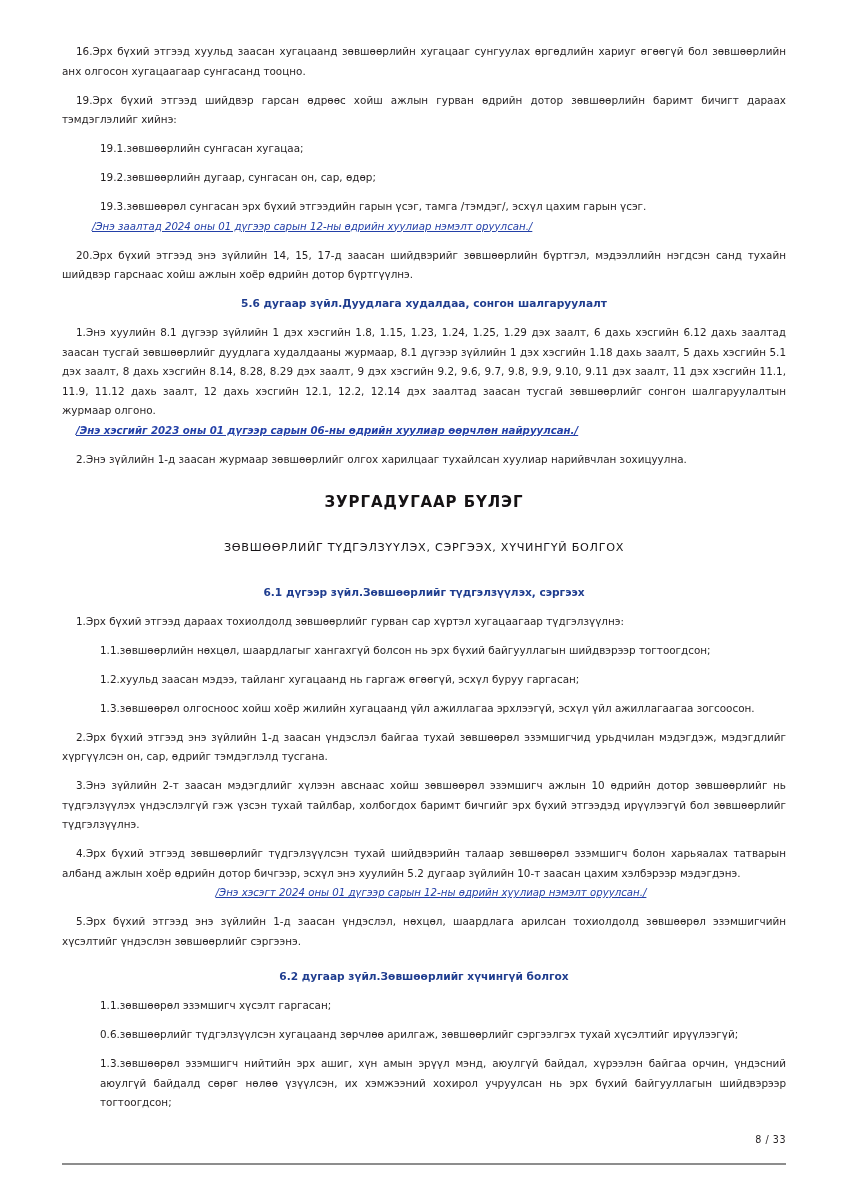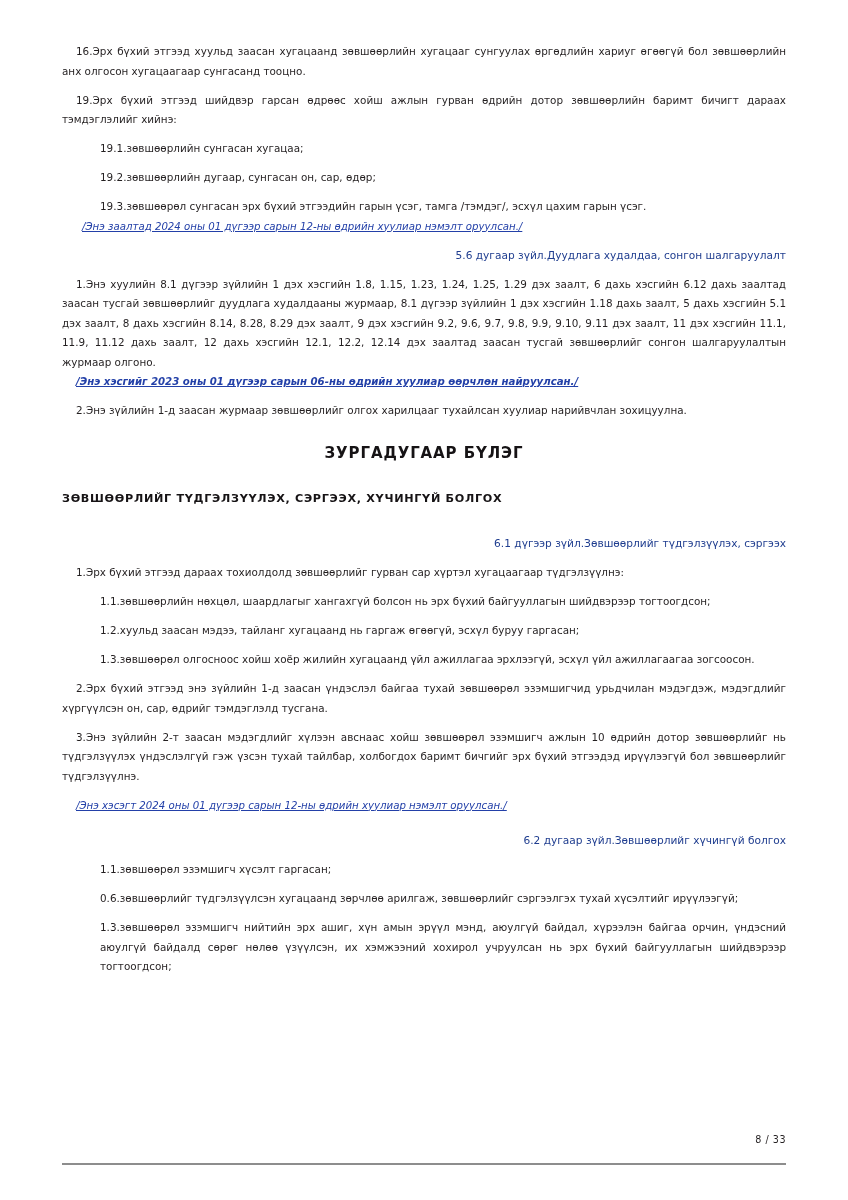--- a/index.html
+++ b/index.html
@@ -52,40 +52,41 @@
     font-style: italic;
     text-decoration: underline;
     font-size: 10.2px;
     line-height: 19.5px;
     text-align: left;
     margin: 0 0 9.5px 0;
     display: block;
   }
   .sec-heading {
     color: #1f3d8f;
-    font-weight: normal;
+    font-weight: bold;
     font-size: 10.6px;
     line-height: 19px;
     margin: 8px 0 10px 0;
-    text-align: right;
+    text-align: center;
   }
   .chapter-spacer-top {
     height: 14px;
   }
   .chapter-title {
     text-align: center;
     font-weight: bold;
     color: #161315;
     font-size: 15px;
     letter-spacing: 0.9px;
     line-height: 19px;
     margin: 0 0 26px 0;
   }
   .chapter-sub {
-    font-weight: bold;
+    text-align: center;
+    font-weight: normal;
     color: #161315;
     font-size: 11.2px;
     letter-spacing: 0.7px;
     line-height: 19px;
     margin: 0 0 26px 0;
   }
   .footer-rule {
     position: absolute;
     left: 62px;
     right: 62px;
@@ -107,43 +108,46 @@
 
 <div class="page">
   <div class="content">
 
     <p class="para lvl1">16.Эрх бүхий этгээд хуульд заасан хугацаанд зөвшөөрлийн хугацааг сунгуулах өргөдлийн хариуг өгөөгүй бол зөвшөөрлийн анх олгосон хугацаагаар сунгасанд тооцно.</p>
     <p class="para lvl1">19.Эрх бүхий этгээд шийдвэр гарсан өдрөөс хойш ажлын гурван өдрийн дотор зөвшөөрлийн баримт бичигт дараах тэмдэглэлийг хийнэ:</p>
 
     <p class="para lvl2">19.1.зөвшөөрлийн сунгасан хугацаа;</p>
     <p class="para lvl2">19.2.зөвшөөрлийн дугаар, сунгасан он, сар, өдөр;</p>
     <p class="para-tight lvl2">19.3.зөвшөөрөл сунгасан эрх бүхий этгээдийн гарын үсэг, тамга /тэмдэг/, эсхүл цахим гарын үсэг.</p>
-    <p class="amend lvl2" style="margin-left:20px;text-decoration:underline;">/Энэ заалтад 2024 оны 01 дүгээр сарын 12-ны өдрийн хуулиар нэмэлт оруулсан./</p>
+    <p class="amend lvl2" style="margin-left:30px;text-decoration:underline;">/Энэ заалтад 2024 оны 01 дүгээр сарын 12-ны өдрийн хуулиар нэмэлт оруулсан./</p>
 
+    <p class="para lvl1">20.Эрх бүхий этгээд энэ зүйлийн 14, 15, 17-д заасан шийдвэрийг зөвшөөрлийн бүртгэл, мэдээллийн нэгдсэн санд тухайн шийдвэр гарснаас хойш ажлын хоёр өдрийн дотор бүртгүүлнэ.</p>
 
     <div class="sec-heading">5.6 дугаар зүйл.Дуудлага худалдаа, сонгон шалгаруулалт</div>
 
     <p class="para-tight lvl1">1.Энэ хуулийн 8.1 дүгээр зүйлийн 1 дэх хэсгийн 1.8, 1.15, 1.23, 1.24, 1.25, 1.29 дэх заалт, 6 дахь хэсгийн 6.12 дахь заалтад заасан тусгай зөвшөөрлийг дуудлага худалдааны журмаар, 8.1 дүгээр зүйлийн 1 дэх хэсгийн 1.18 дахь заалт, 5 дахь хэсгийн 5.1 дэх заалт, 8 дахь хэсгийн 8.14, 8.28, 8.29 дэх заалт, 9 дэх хэсгийн 9.2, 9.6, 9.7, 9.8, 9.9, 9.10, 9.11 дэх заалт, 11 дэх хэсгийн 11.1, 11.9, 11.12 дахь заалт, 12 дахь хэсгийн 12.1, 12.2, 12.14 дэх заалтад заасан тусгай зөвшөөрлийг сонгон шалгаруулалтын журмаар олгоно.</p>
     <p class="amend" style="margin-left:14px;font-weight:bold;">/Энэ хэсгийг 2023 оны 01 дүгээр сарын 06-ны өдрийн хуулиар өөрчлөн найруулсан./</p>
 
     <p class="para lvl1">2.Энэ зүйлийн 1-д заасан журмаар зөвшөөрлийг олгох харилцааг тухайлсан хуулиар нарийвчлан зохицуулна.</p>
 
     <div class="chapter-spacer-top"></div>
     <div class="chapter-title">ЗУРГАДУГААР БҮЛЭГ</div>
     <div class="chapter-sub">ЗӨВШӨӨРЛИЙГ ТҮДГЭЛЗҮҮЛЭХ, СЭРГЭЭХ, ХҮЧИНГҮЙ БОЛГОХ</div>
 
     <div class="sec-heading">6.1 дүгээр зүйл.Зөвшөөрлийг түдгэлзүүлэх, сэргээх</div>
 
     <p class="para lvl1">1.Эрх бүхий этгээд дараах тохиолдолд зөвшөөрлийг гурван сар хүртэл хугацаагаар түдгэлзүүлнэ:</p>
     <p class="para lvl2">1.1.зөвшөөрлийн нөхцөл, шаардлагыг хангахгүй болсон нь эрх бүхий байгууллагын шийдвэрээр тогтоогдсон;</p>
     <p class="para lvl2">1.2.хуульд заасан мэдээ, тайланг хугацаанд нь гаргаж өгөөгүй, эсхүл буруу гаргасан;</p>
     <p class="para lvl2">1.3.зөвшөөрөл олгосноос хойш хоёр жилийн хугацаанд үйл ажиллагаа эрхлээгүй, эсхүл үйл ажиллагаагаа зогсоосон.</p>
     <p class="para lvl1">2.Эрх бүхий этгээд энэ зүйлийн 1-д заасан үндэслэл байгаа тухай зөвшөөрөл эзэмшигчид урьдчилан мэдэгдэж, мэдэгдлийг хүргүүлсэн он, сар, өдрийг тэмдэглэлд тусгана.</p>
     <p class="para lvl1">3.Энэ зүйлийн 2-т заасан мэдэгдлийг хүлээн авснаас хойш зөвшөөрөл эзэмшигч ажлын 10 өдрийн дотор зөвшөөрлийг нь түдгэлзүүлэх үндэслэлгүй гэж үзсэн тухай тайлбар, холбогдох баримт бичгийг эрх бүхий этгээдэд ирүүлээгүй бол зөвшөөрлийг түдгэлзүүлнэ.</p>
-    <p class="amend" style="margin-left:14px;">/Энэ хэсэгт 2024 оны 01 дүгээр сарын 12-ны өдрийн хуулиар нэмэлт оруулсан./</p>
+    <p class="para-tight lvl1">4.Эрх бүхий этгээд зөвшөөрлийг түдгэлзүүлсэн тухай шийдвэрийн талаар зөвшөөрөл эзэмшигч болон харьяалах татварын албанд ажлын хоёр өдрийн дотор бичгээр, эсхүл энэ хуулийн 5.2 дугаар зүйлийн 10-т заасан цахим хэлбэрээр мэдэгдэнэ.</p>
+    <p class="amend" style="margin-left:14px;text-align:center;">/Энэ хэсэгт 2024 оны 01 дүгээр сарын 12-ны өдрийн хуулиар нэмэлт оруулсан./</p>
+    <p class="para lvl1">5.Эрх бүхий этгээд энэ зүйлийн 1-д заасан үндэслэл, нөхцөл, шаардлага арилсан тохиолдолд зөвшөөрөл эзэмшигчийн хүсэлтийг үндэслэн зөвшөөрлийг сэргээнэ.</p>
 
     <div class="sec-heading" style="margin-top:16px;">6.2 дугаар зүйл.Зөвшөөрлийг хүчингүй болгох</div>
 
     <p class="para lvl2">1.1.зөвшөөрөл эзэмшигч хүсэлт гаргасан;</p>
     <p class="para lvl2">0.6.зөвшөөрлийг түдгэлзүүлсэн хугацаанд зөрчлөө арилгаж, зөвшөөрлийг сэргээлгэх тухай хүсэлтийг ирүүлээгүй;</p>
     <p class="para lvl2">1.3.зөвшөөрөл эзэмшигч нийтийн эрх ашиг, хүн амын эрүүл мэнд, аюулгүй байдал, хүрээлэн байгаа орчин, үндэсний аюулгүй байдалд сөрөг нөлөө үзүүлсэн, их хэмжээний хохирол учруулсан нь эрх бүхий байгууллагын шийдвэрээр тогтоогдсон;</p>
 
   </div>
 
   <div class="footer-rule"></div>

